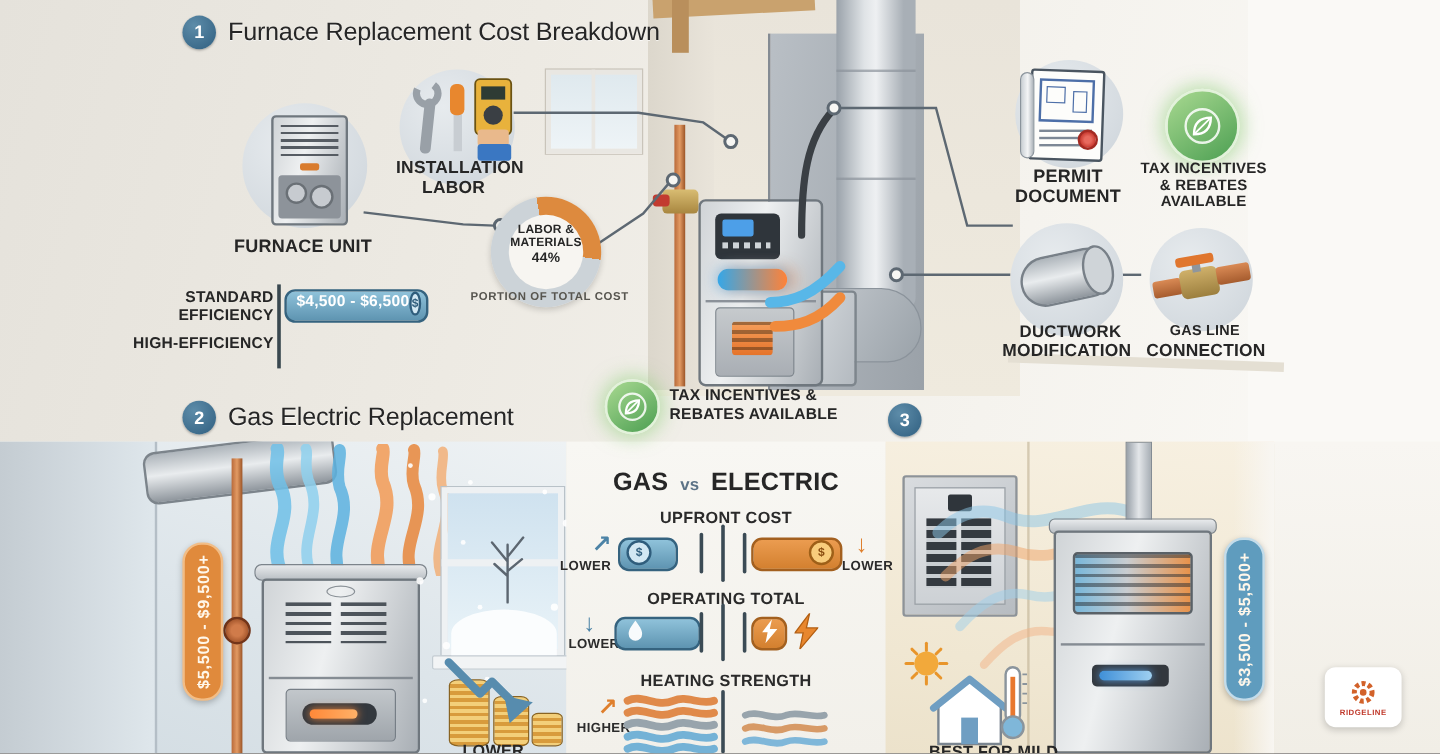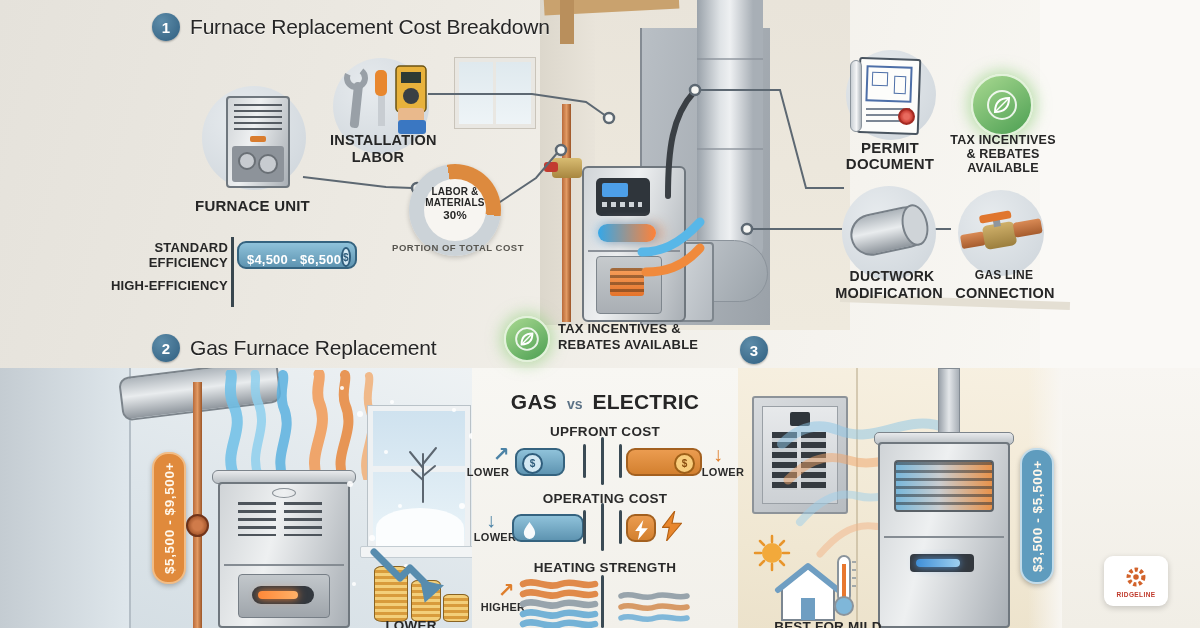--- a/index.html
+++ b/index.html
@@ -11,21 +11,21 @@
   .circle{border-radius:50%}
   .icon-bg{background:radial-gradient(circle at 38% 32%,#e7ebee,#d6dce1 65%,#ccd3d9);}
   .numbadge{width:28px;height:28px;border-radius:50%;
     background:radial-gradient(circle at 35% 30%,#5d8ca9,#3b6a8a 75%);
     color:#fff;font-weight:800;font-size:15px;display:flex;align-items:center;justify-content:center;
     box-shadow:0 1px 2px rgba(0,0,0,.3)}
   .sec-title{font-size:21px;font-weight:400;color:#262626;letter-spacing:-.2px;
     text-shadow:0 1px 0 rgba(255,255,255,.65);white-space:nowrap}
   .metal{background:linear-gradient(105deg,#d0d4d7 0%,#eef0f1 40%,#a9afb5 100%);
     border:2px solid #6f777e}
-  .pill{border-radius:9px;display:flex;align-items:flex-end}
+  .pill{border-radius:9px;display:flex;align-items:flex-start}
   .pill.blue{background:linear-gradient(180deg,#8fc2da,#5e94b1);border:2px solid #35637f}
   .pill.orange{background:linear-gradient(180deg,#eb9c50,#d3802f);border:2px solid #a3601f}
   .barval{color:#fff;font-size:13px;font-weight:800;letter-spacing:.2px;white-space:nowrap}
   .coin{border-radius:50%;display:flex;align-items:center;justify-content:center;font-weight:800}
   .coin.b{background:#d3e8f3;border:2px solid #2f5d7c;color:#2f5d7c}
   .coin.o{background:#f8cd7c;border:2px solid #9e6018;color:#8a4d10}
   .stroke{background:#3b4b55;width:3px;border-radius:2px}
   .cmp-h{font-size:13.5px;font-weight:800;color:#2a2a2a;letter-spacing:.3px;text-align:center;white-space:nowrap}
   .dirlbl{font-size:11px;font-weight:800;color:#2b2b2b;text-align:center;letter-spacing:.3px}
   .arrow{font-weight:900;line-height:1}
@@ -126,21 +126,21 @@
     <rect x="58" y="44" width="26" height="14" rx="3" fill="#e9b98c"></rect>
     <rect x="58" y="56" width="28" height="14" rx="3" fill="#3a77c2"></rect>
   </svg>
   <div class="abs lbl ctr" style="left:330px;top:132px;width:96px;font-size:14.5px">INSTALLATION</div>
   <div class="abs lbl ctr" style="left:330px;top:149px;width:96px;font-size:14.5px">LABOR</div>
 
   <div class="abs circle" style="left:409px;top:164px;width:92px;height:92px;background:conic-gradient(from 350deg,#dd8a3e 0deg 108deg,#ccd3d8 108deg 360deg);box-shadow:0 2px 5px rgba(0,0,0,.18)"></div>
   <div class="abs circle" style="left:424px;top:179px;width:62px;height:62px;background:#f7f5f1"></div>
   <div class="abs lbl ctr" style="left:420px;top:186px;width:70px;font-size:10px">LABOR &amp;</div>
   <div class="abs lbl ctr" style="left:420px;top:197px;width:70px;font-size:10px">MATERIALS</div>
-  <div class="abs lbl ctr" style="left:420px;top:209px;width:70px;font-size:11.5px">30%</div>
+  <div class="abs lbl ctr" style="left:420px;top:209px;width:70px;font-size:11.5px">44%</div>
   <div class="abs lbl ctr" style="left:388px;top:243px;width:140px;font-size:9.5px;letter-spacing:.5px;color:#57554f">PORTION OF TOTAL COST</div>
 
   <div class="abs" style="left:231px;top:237px;width:2.5px;height:70px;background:#39474f"></div>
   <div class="abs lbl rgt" style="left:100px;top:241px;width:128px;font-size:13px">
     <div>STANDARD</div>
     <div>EFFICIENCY</div>
   </div>
   <div class="abs pill blue" style="left:237px;top:241px;width:120px;height:28px;padding:0 5px 0 8px">
     <span class="barval">$4,500 - $6,500</span>
     <span class="coin b" style="width:16px;height:16px;font-size:10px;margin-left:auto">$</span>
@@ -239,21 +239,21 @@
       <polygon points="62,32 76,52 50,52" fill="#578cae" transform="rotate(-42 63 44)"></polygon>
     </svg>
     <div class="abs clip" style="left:344px;top:250px;width:134px;height:10px">
       <div class="lbl ctr" style="font-size:13.5px;width:134px">LOWER OPERATING</div>
     </div>
   </div>
 
   <div class="abs numbadge" style="left:152px;top:334px">
       <span>2</span>
     </div>
-  <div class="abs sec-title" style="left:190px;top:336px">Gas Furnace Replacement</div>
+  <div class="abs sec-title" style="left:190px;top:336px">Gas Electric Replacement</div>
 
   <div class="abs circle greenbadge" style="left:504px;top:316px;width:46px;height:46px"></div>
   <svg class="abs" style="left:513px;top:325px" width="28" height="28" viewBox="0 0 36 36">
     <circle cx="18" cy="18" r="14" fill="none" stroke="rgba(255,255,255,.85)" stroke-width="2.4"></circle>
     <path d="M11,25 Q11,11 25,11 Q25,25 11,25 Z" fill="none" stroke="#fff" stroke-width="2.4"></path>
     <path d="M12,24 Q18,18 24,12" fill="none" stroke="#fff" stroke-width="1.8"></path>
   </svg>
   <div class="abs lbl" style="left:558px;top:322px;font-size:13px">TAX INCENTIVES &amp;</div>
   <div class="abs lbl" style="left:558px;top:338px;font-size:13px">REBATES AVAILABLE</div>
 
@@ -271,21 +271,21 @@
   </div>
   <div class="abs stroke" style="left:583px;top:444px;height:34px"></div>
   <div class="abs stroke" style="left:601px;top:437px;height:48px"></div>
   <div class="abs stroke" style="left:619px;top:444px;height:34px"></div>
   <div class="abs pill orange" style="left:626px;top:448px;width:76px;height:28px;justify-content:flex-end;padding-right:5px">
     <span class="coin o" style="width:17px;height:17px;font-size:10px">$</span>
   </div>
   <div class="abs arrow" style="left:713px;top:444px;font-size:20px;color:#df7f2c">↓</div>
   <div class="abs dirlbl" style="left:698px;top:466px;width:50px">LOWER</div>
 
-  <div class="abs cmp-h" style="left:520px;top:491px;width:170px">OPERATING COST</div>
+  <div class="abs cmp-h" style="left:520px;top:491px;width:170px">OPERATING TOTAL</div>
   <div class="abs arrow" style="left:486px;top:510px;font-size:20px;color:#4c83a6">↓</div>
   <div class="abs dirlbl" style="left:470px;top:531px;width:50px">LOWER</div>
   <div class="abs pill blue" style="left:512px;top:514px;width:72px;height:28px;padding-left:8px">
     <svg width="15" height="19" viewBox="0 0 16 20">
       <path d="M8,1 C4,7 2,9 2,13 a6,6 0 0 0 12,0 C14,9 12,7 8,1 Z" fill="#fff" opacity=".95"></path>
     </svg>
   </div>
   <div class="abs stroke" style="left:583px;top:510px;height:34px"></div>
   <div class="abs stroke" style="left:601px;top:503px;height:48px"></div>
   <div class="abs stroke" style="left:619px;top:510px;height:34px"></div>

